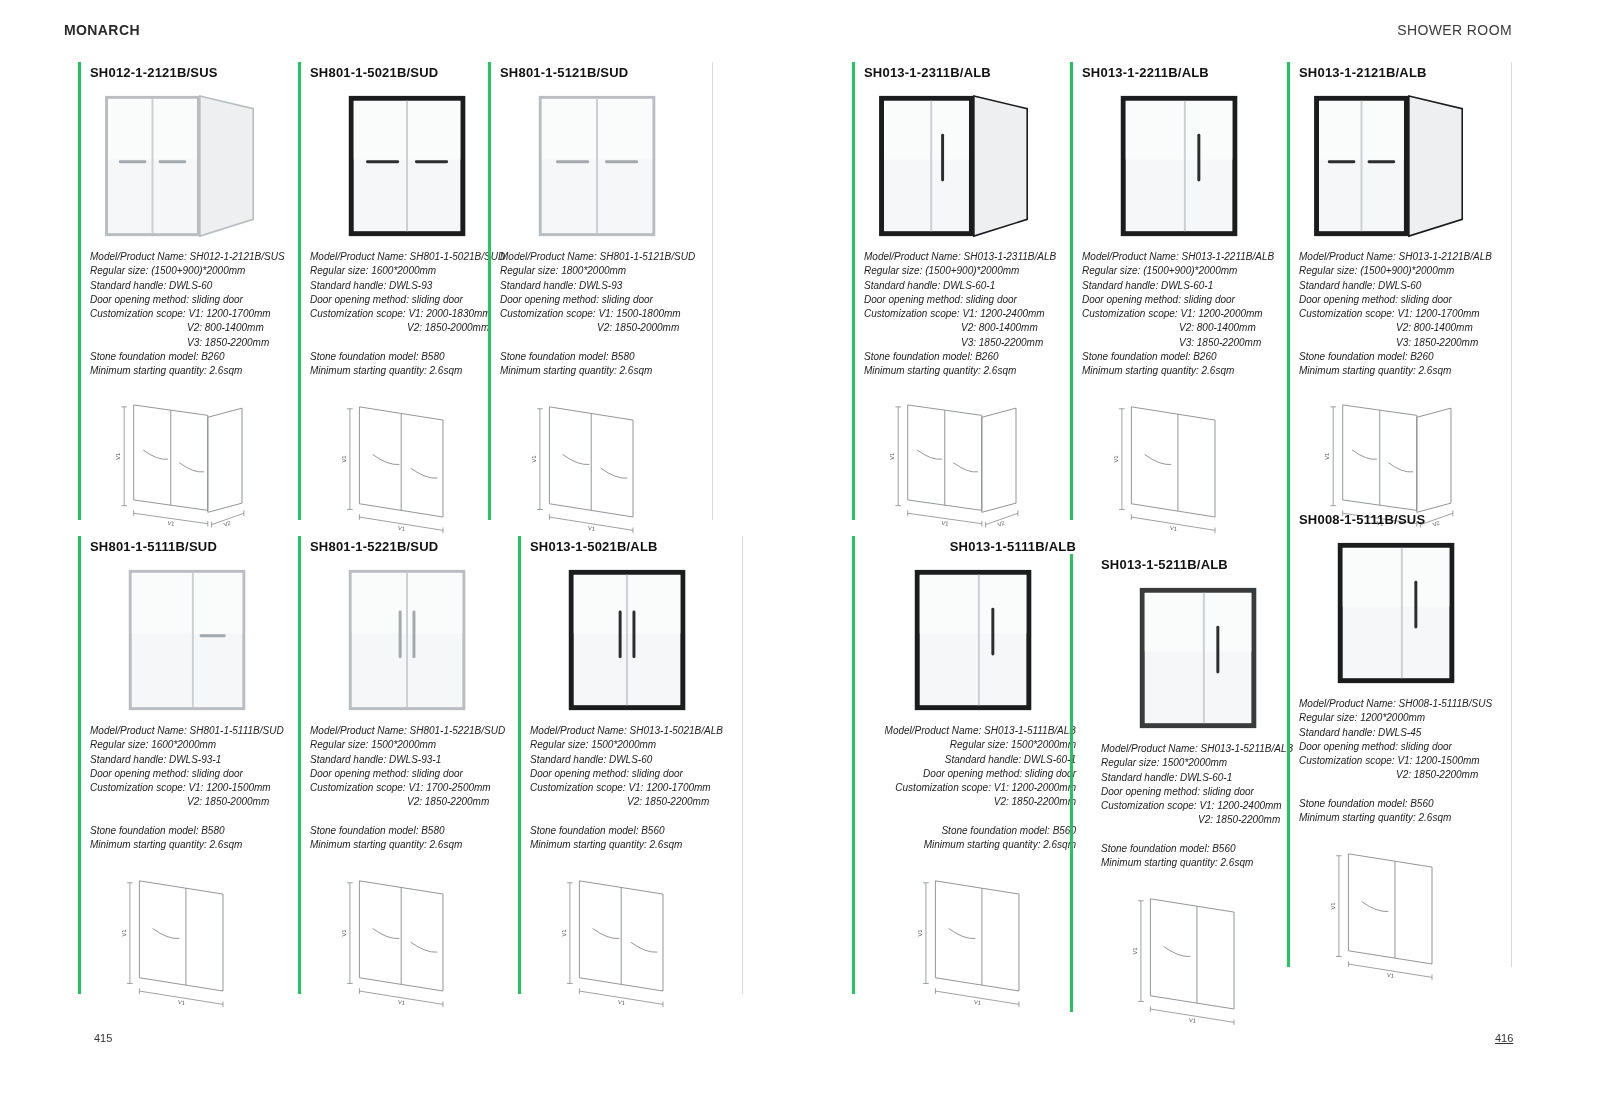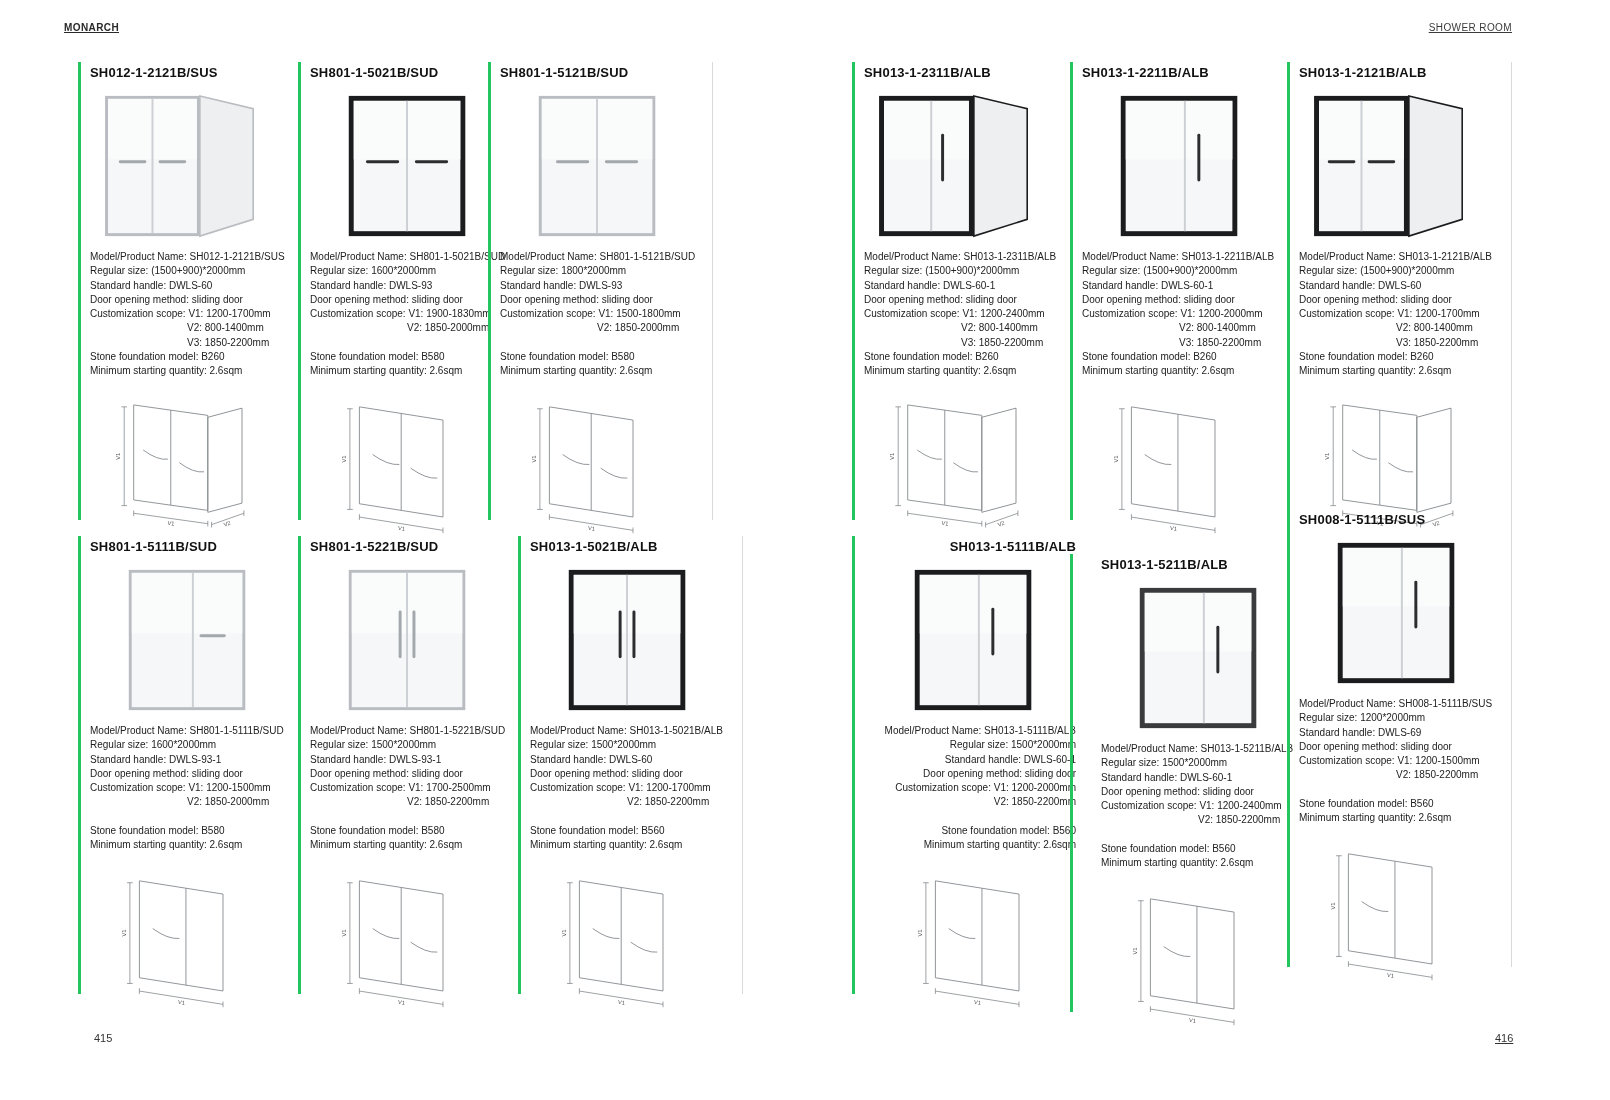--- a/index.html
+++ b/index.html
@@ -1,29 +1,29 @@
 <!DOCTYPE html>
 <html><head>
 <meta charset="utf-8">
 <style>
   html,body{margin:0;padding:0;background:#ffffff;}
   .page{position:relative;width:1610px;height:1100px;background:#ffffff;overflow:hidden;
         font-family:"Liberation Sans",sans-serif;color:#1d1d1f;}
-  .hdr{position:absolute;top:22px;font-size:10px;font-weight:bold;letter-spacing:.4px;color:#2a2a2a;text-decoration:underline;}
+  .hdr{position:absolute;top:22px;font-size:14px;font-weight:bold;letter-spacing:.4px;color:#2a2a2a;}
   .hdr.brand{left:64px;}
   .hdr.section{right:98px;font-weight:normal;color:#3a3a3a;}
   .pagenum{position:absolute;bottom:56px;font-size:11px;color:#333;margin-left:14px;}
   .pagenum.left{left:80px;}
   .pagenum.right{left:1481px;text-decoration:underline;}
   .cell{position:absolute;width:212px;height:458px;border-left:3px solid #22c55e;
         padding:0 0 0 9px;box-sizing:content-box;}
   .cell.page-end{border-right:1px solid #d9d9d9;}
   .title{margin:0;padding-top:3px;font-size:13px;font-weight:bold;color:#111;letter-spacing:.2px;height:17px;}
   .img-wrap{height:162px;padding-top:6px;}
-  .specs{font-size:10px;line-height:14.3px;color:#222;}
+  .specs{font-size:10px;line-height:14.3px;color:#222;font-style:italic;}
   .row{white-space:nowrap;}
   .lb{color:#222;}
   .val{color:#222;}
   .cust-more{margin-left:97px;min-height:0;}
   .cust{min-height:43px;}
   .tech{margin-top:9px;height:148px;}
 </style>
 </head>
 <body>
 
@@ -125,21 +125,21 @@
         <span class="lb">Standard handle:</span>
         <span class="val">DWLS-93</span>
       </div>
       <div class="row">
         <span class="lb">Door opening method:</span>
         <span class="val">sliding door</span>
       </div>
       <div class="cust">
         <div class="row">
           <span class="lb">Customization scope:</span>
-          <span class="val">V1:  1900-1830mm</span>
+          <span class="val">V1:  2000-1830mm</span>
         </div>
         <div class="cust-more">
               <div>V2:  1850-2000mm</div>
             </div>
       </div>
       <div class="row">
         <span class="lb">Stone foundation model:</span>
         <span class="val">B580</span>
       </div>
       <div class="row">
@@ -745,21 +745,21 @@
       <div class="row">
         <span class="lb">Model/Product Name:</span>
         <span class="val">SH008-1-5111B/SUS</span>
       </div>
       <div class="row">
         <span class="lb">Regular size:</span>
         <span class="val">1200*2000mm</span>
       </div>
       <div class="row">
         <span class="lb">Standard handle:</span>
-        <span class="val">DWLS-69</span>
+        <span class="val">DWLS-45</span>
       </div>
       <div class="row">
         <span class="lb">Door opening method:</span>
         <span class="val">sliding door</span>
       </div>
       <div class="cust">
         <div class="row">
           <span class="lb">Customization scope:</span>
           <span class="val">V1:  1200-1500mm</span>
         </div>

